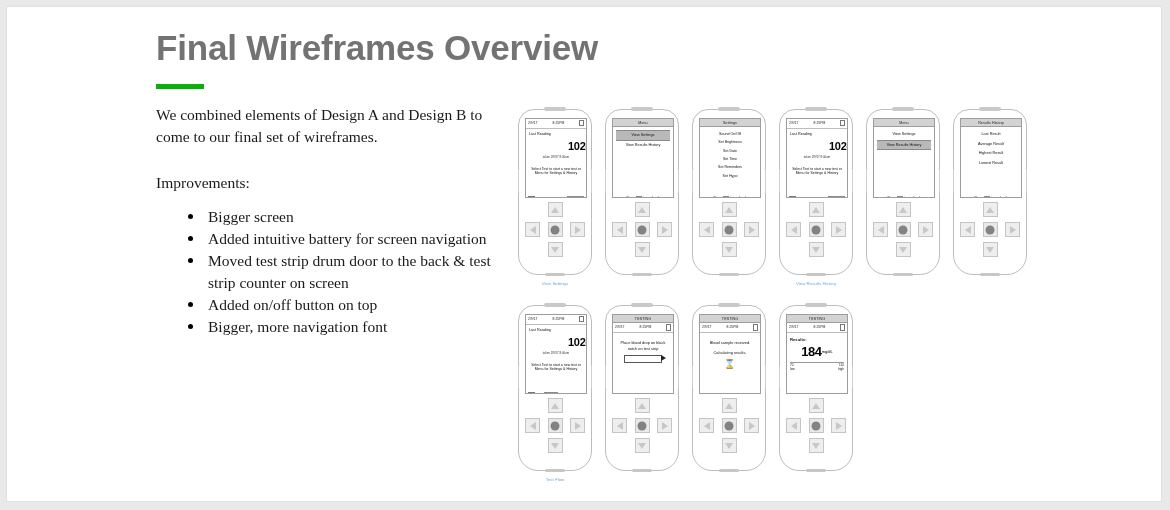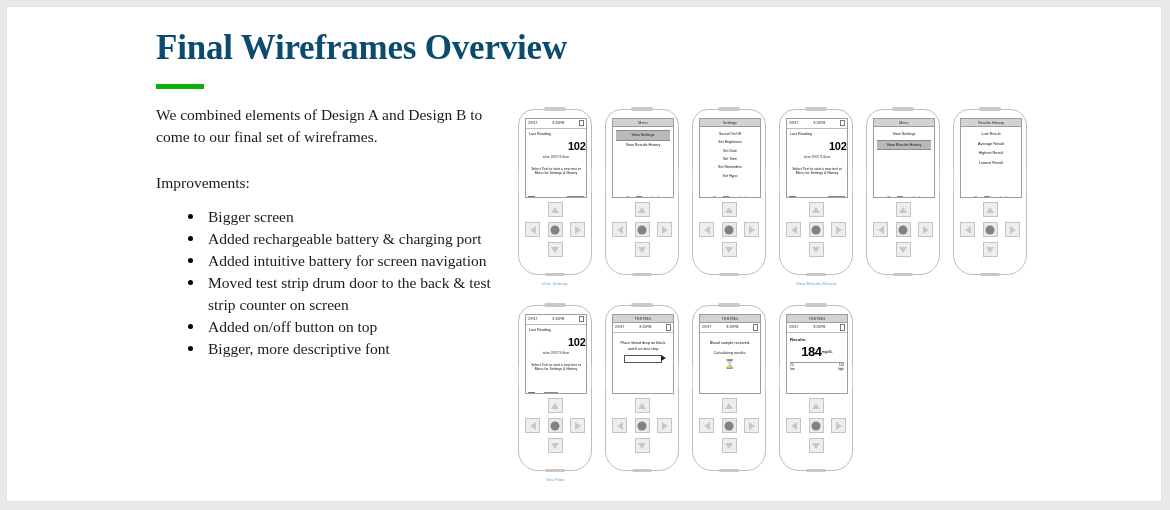--- a/index.html
+++ b/index.html
@@ -13,22 +13,22 @@
     position:absolute;left:6px;top:6px;
     width:1156px;height:496px;
     background:#ffffff;
     border:1px solid #e2e2e2;
     box-sizing:border-box;
   }
 
   
   .left-col{position:absolute;left:149px;top:22px;width:345px;}
   .page-title{
-    font-family:Liberation Serif, serif;
-    font-size:35px;font-weight:bold;color:#0c4a6e;
+    font-family:Liberation Sans, sans-serif;
+    font-size:35px;font-weight:bold;color:#737373;
     letter-spacing:-0.2px;line-height:1.1;margin:0;white-space:nowrap;
   }
   .accent-bar{
     width:48px;height:5px;background:#0ab009;margin-top:16px;
   }
   .intro{
     font-size:15.5px;line-height:1.42;color:#1a1a1a;
     font-family:"Liberation Serif", serif;
   }
   .improve-label{margin-top:26px;font-size:15.5px;color:#1a1a1a;}
@@ -196,25 +196,24 @@
 
 <div class="slide">
 
   <div class="left-col">
     <h1 class="page-title">Final Wireframes Overview</h1>
     <div class="accent-bar"></div>
     <p class="intro">We combined elements of Design A and Design B to come to our final set of wireframes.</p>
     <div class="improve-label">Improvements:</div>
     <ul class="improve">
       <li><span class="bl"></span><span>Bigger screen</span></li>
-      <li><span class="bl"></span><span>Added rechargeable battery &amp; charging port</span></li>
       <li><span class="bl"></span><span>Added intuitive battery for screen navigation</span></li>
       <li><span class="bl"></span><span>Moved test strip drum door to the back &amp; test strip counter on screen</span></li>
       <li><span class="bl"></span><span>Added on/off button on top</span></li>
-      <li><span class="bl"></span><span>Bigger, more descriptive font</span></li>
+      <li><span class="bl"></span><span>Bigger, more navigation font</span></li>
     </ul>
   </div>
 
   <div class="wf-area">
     <div class="wf-row r1" id="row1">
         <div class="device-wrap">
           <div class="device">
             <div class="pwr-btn"></div>
             <div class="screen">
               <div class="statusbar">

